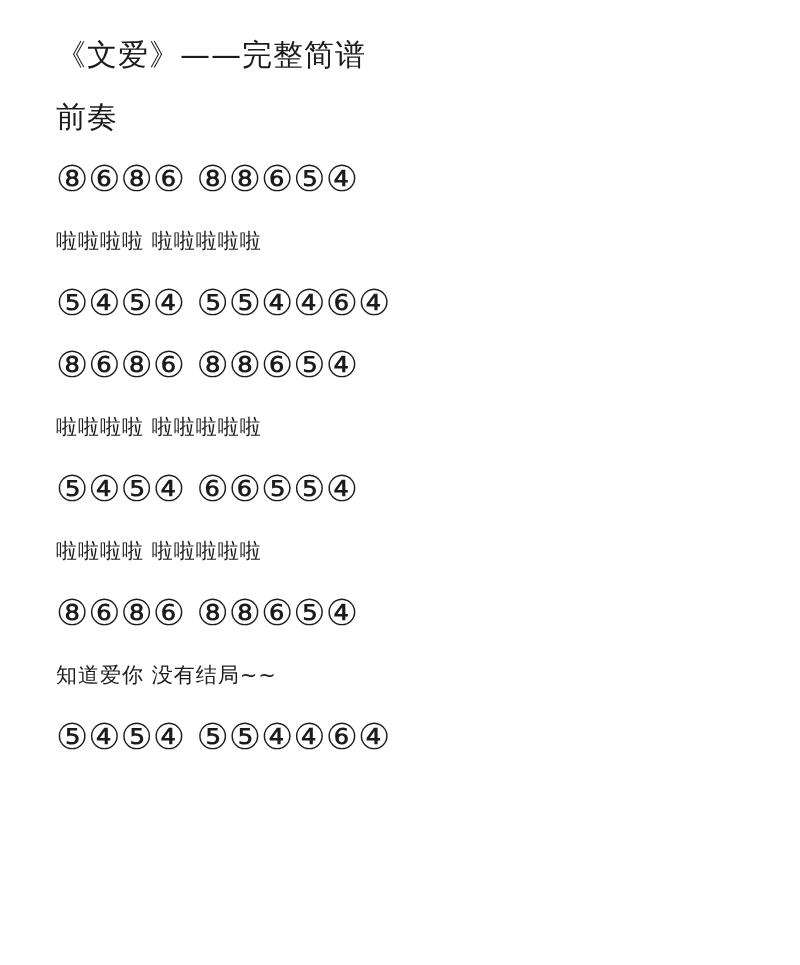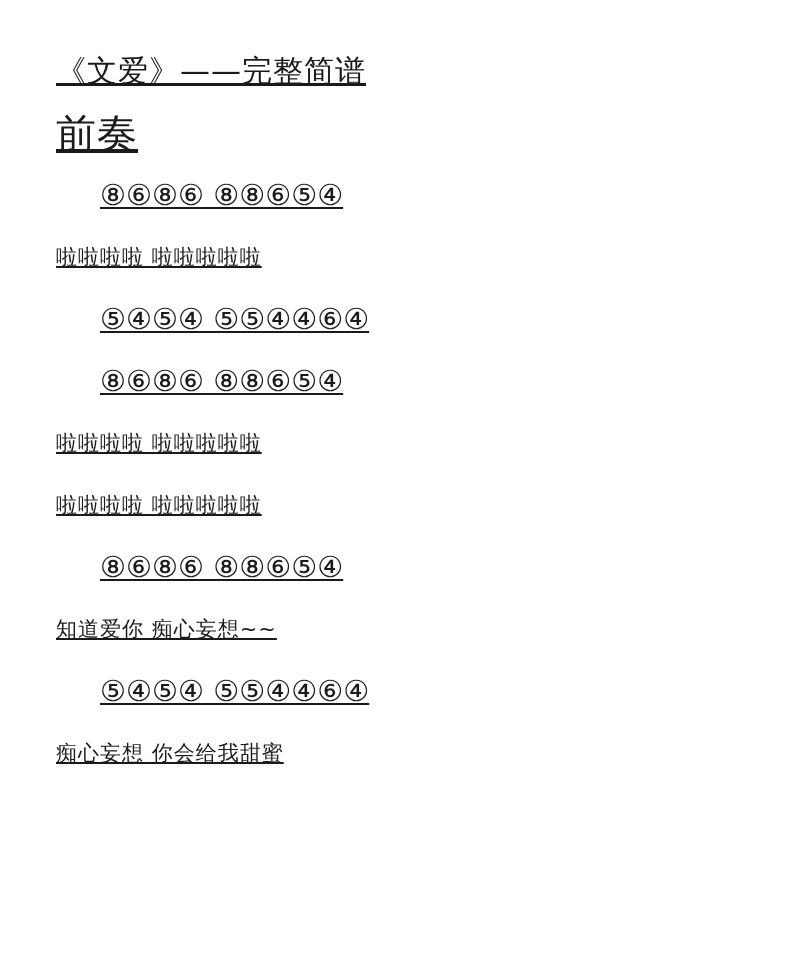--- a/index.html
+++ b/index.html
@@ -8,58 +8,56 @@
     background: #ffffff;
   }
   body {
     width: 800px;
     height: 965px;
     overflow: hidden;
     font-family: "DejaVu Sans", "Liberation Sans", sans-serif;
     color: #1a1a1a;
   }
   .page {
-    padding: 40px 0 0 56px;
+    padding: 24px 0 0 56px;
     box-sizing: border-box;
-    text-decoration: underline;
   }
   .line {
     font-size: 30px;
     line-height: 62px;
     letter-spacing: 1px;
     white-space: pre;
     font-weight: 500;
     color: #1b1b1b;
   }
   .line.title {
     font-size: 30px;
     font-weight: 500;
   }
   .line.section {
-    font-size: 40px;
+    font-size: 30px;
     font-weight: 500;
   }
   .line.notes {
-    font-size: 29px;
+    font-size: 36px;
     letter-spacing: 0px;
-    margin-left: 44px;
   }
   .line.lyric {
     font-size: 21px;
   }
 </style>
 </head>
 <body>
 
 <div class="page">
   <div class="line title">《文爱》——完整简谱</div>
   <div class="line section">前奏</div>
   <div class="line notes">⑧⑥⑧⑥ ⑧⑧⑥⑤④</div>
   <div class="line lyric">啦啦啦啦 啦啦啦啦啦</div>
   <div class="line notes">⑤④⑤④ ⑤⑤④④⑥④</div>
   <div class="line notes">⑧⑥⑧⑥ ⑧⑧⑥⑤④</div>
   <div class="line lyric">啦啦啦啦 啦啦啦啦啦</div>
+  <div class="line notes">⑤④⑤④ ⑥⑥⑤⑤④</div>
   <div class="line lyric">啦啦啦啦 啦啦啦啦啦</div>
   <div class="line notes">⑧⑥⑧⑥ ⑧⑧⑥⑤④</div>
-  <div class="line lyric">知道爱你 痴心妄想~~</div>
+  <div class="line lyric">知道爱你 没有结局~~</div>
   <div class="line notes">⑤④⑤④ ⑤⑤④④⑥④</div>
-  <div class="line lyric">痴心妄想 你会给我甜蜜</div>
 </div>
 
 </body></html>

